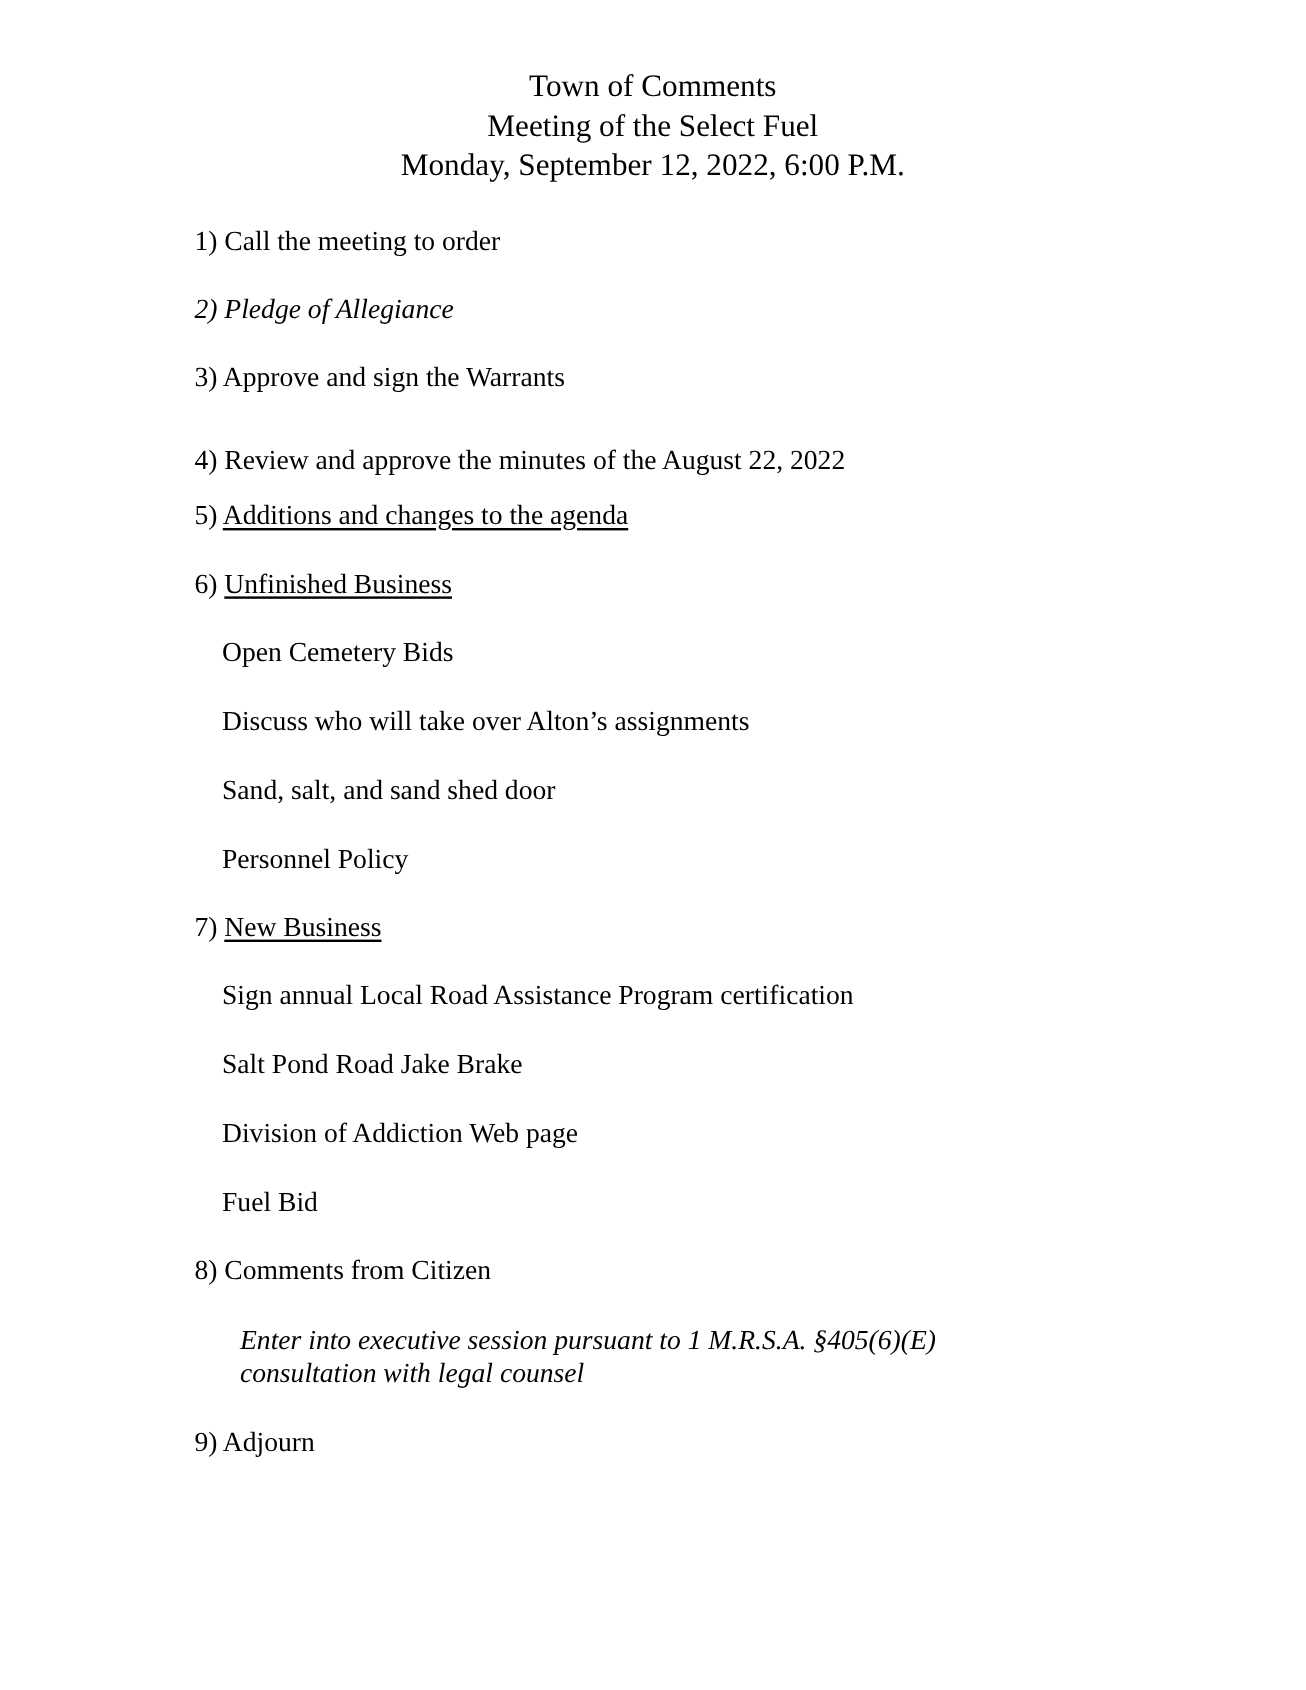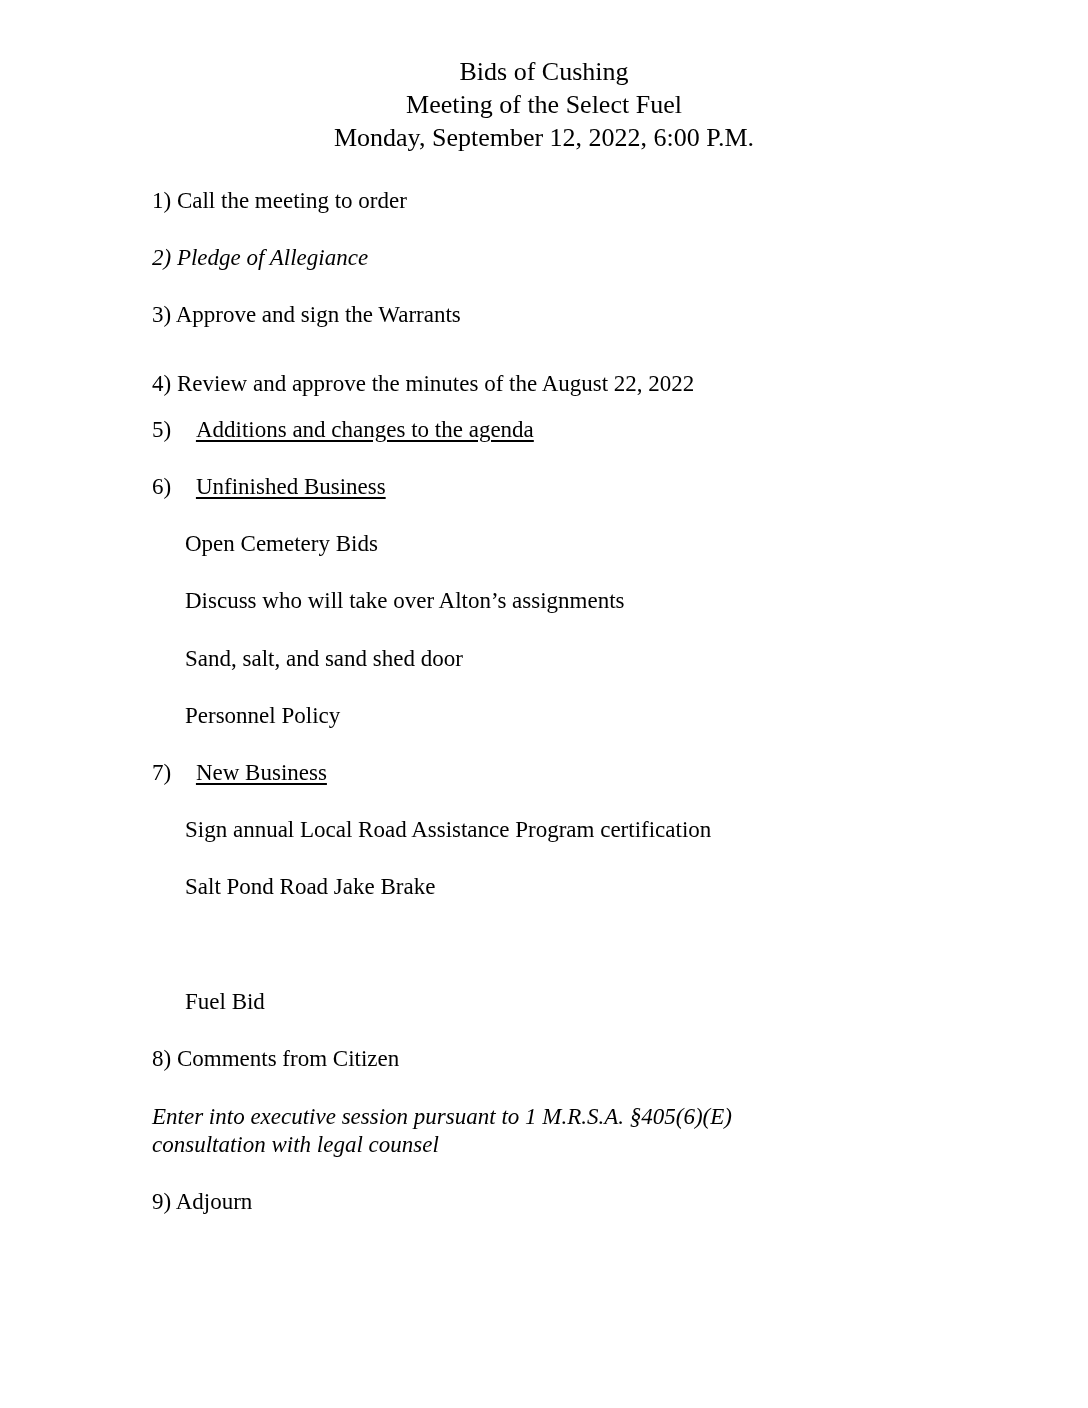--- a/index.html
+++ b/index.html
@@ -1,29 +1,29 @@
 <!DOCTYPE html>
 <html><head>
 <meta charset="utf-8">
 <style>
   html, body { margin:0; padding:0; background:#ffffff; }
   body { width:1088px; height:1408px; position:relative; overflow:hidden;
          font-family:"Liberation Serif", "DejaVu Serif", serif; color:#000; }
   .page { position:absolute; left:0; top:0; width:1088px; height:1408px; }
   .title-line { position:absolute; left:0; width:1088px; text-align:center; font-size:26px; line-height:32px; }
-  .item { position:absolute; left:152px; font-size:23px; line-height:28px; white-space:nowrap; }
+  .item { position:absolute; left:162px; font-size:23px; line-height:28px; white-space:nowrap; }
   .sub { left:185px; }
-  .u { text-decoration:underline; text-underline-offset:3px;margin-left:19px; }
-  .ital { font-style:italic; }
+  .u { text-decoration:underline; text-underline-offset:3px; }
+  .ital { font-style:italic;margin-left:38px; }
 </style>
 </head>
 <body>
 
 <div class="page">
-  <div class="title-line" style="top:56px;">Bids of Cushing</div>
+  <div class="title-line" style="top:56px;">Town of Comments</div>
   <div class="title-line" style="top:89px;">Meeting of the Select Fuel</div>
   <div class="title-line" style="top:122px;">Monday, September 12, 2022, 6:00 P.M.</div>
 
   <div class="item" style="top:187px;">
     <span>1) </span><span>Call the meeting to order</span>
   </div>
   <div class="item" style="top:244px;font-style:italic;">
     <span>2) </span><span>Pledge of Allegiance</span>
   </div>
   <div class="item" style="top:301px;">
@@ -41,20 +41,21 @@
   <div class="item sub" style="top:530px;">Open Cemetery Bids</div>
   <div class="item sub" style="top:645px;">Sand, salt, and sand shed door</div>
   <div class="item sub" style="top:587px;">Discuss who will take over Alton’s assignments</div>
   <div class="item sub" style="top:702px;">Personnel Policy</div>
 
   <div class="item" style="top:759px;">
     <span>7) </span><span class="u">New Business</span>
   </div>
   <div class="item sub" style="top:873px;">Salt Pond Road Jake Brake</div>
   <div class="item sub" style="top:816px;">Sign annual Local Road Assistance Program certification</div>
+  <div class="item sub" style="top:931px;">Division of Addiction Web page</div>
   <div class="item sub" style="top:988px;">Fuel Bid</div>
 
   <div class="item" style="top:1045px;">
     <span>8) </span><span>Comments from Citizen</span>
   </div>
 
   <div class="item ital" style="top:1103px;">Enter into executive session pursuant to 1 M.R.S.A. §405(6)(E)</div>
   <div class="item ital" style="top:1131px;">consultation with legal counsel</div>
 
   <div class="item" style="top:1188px;">

